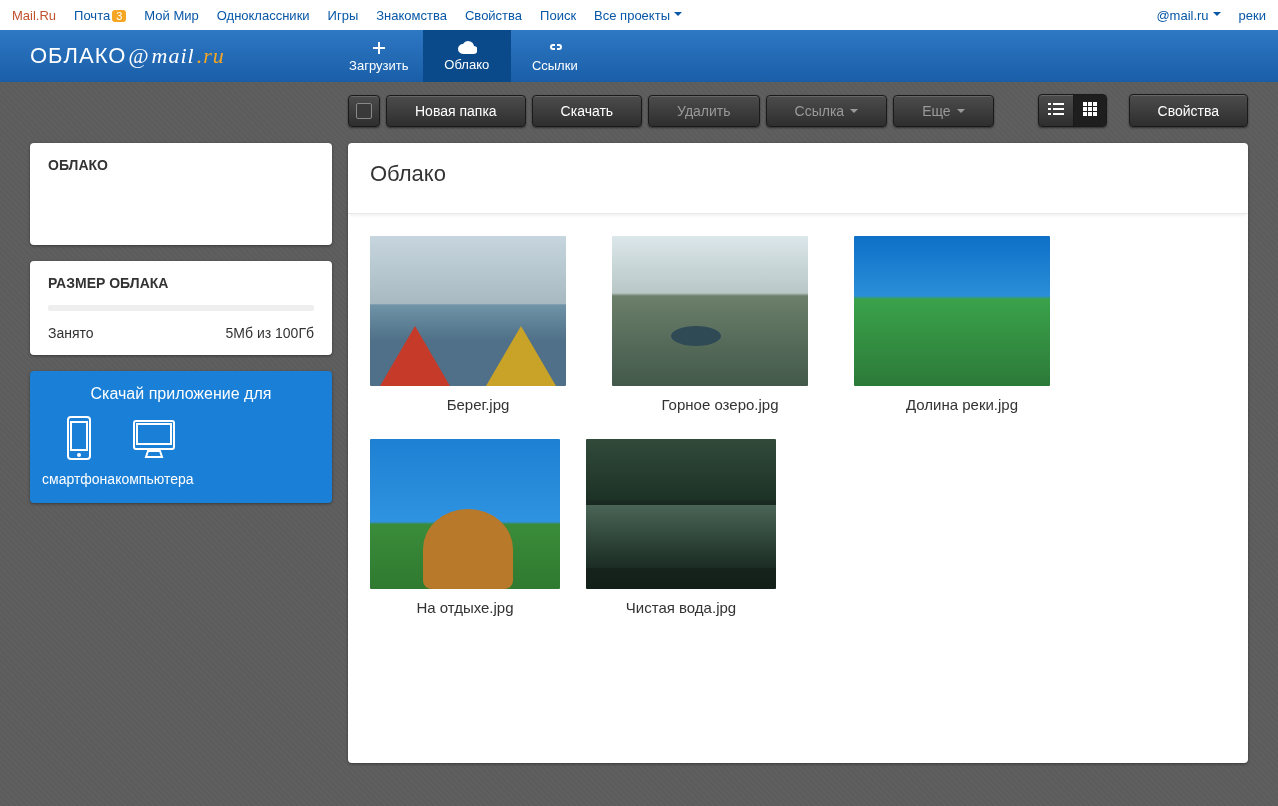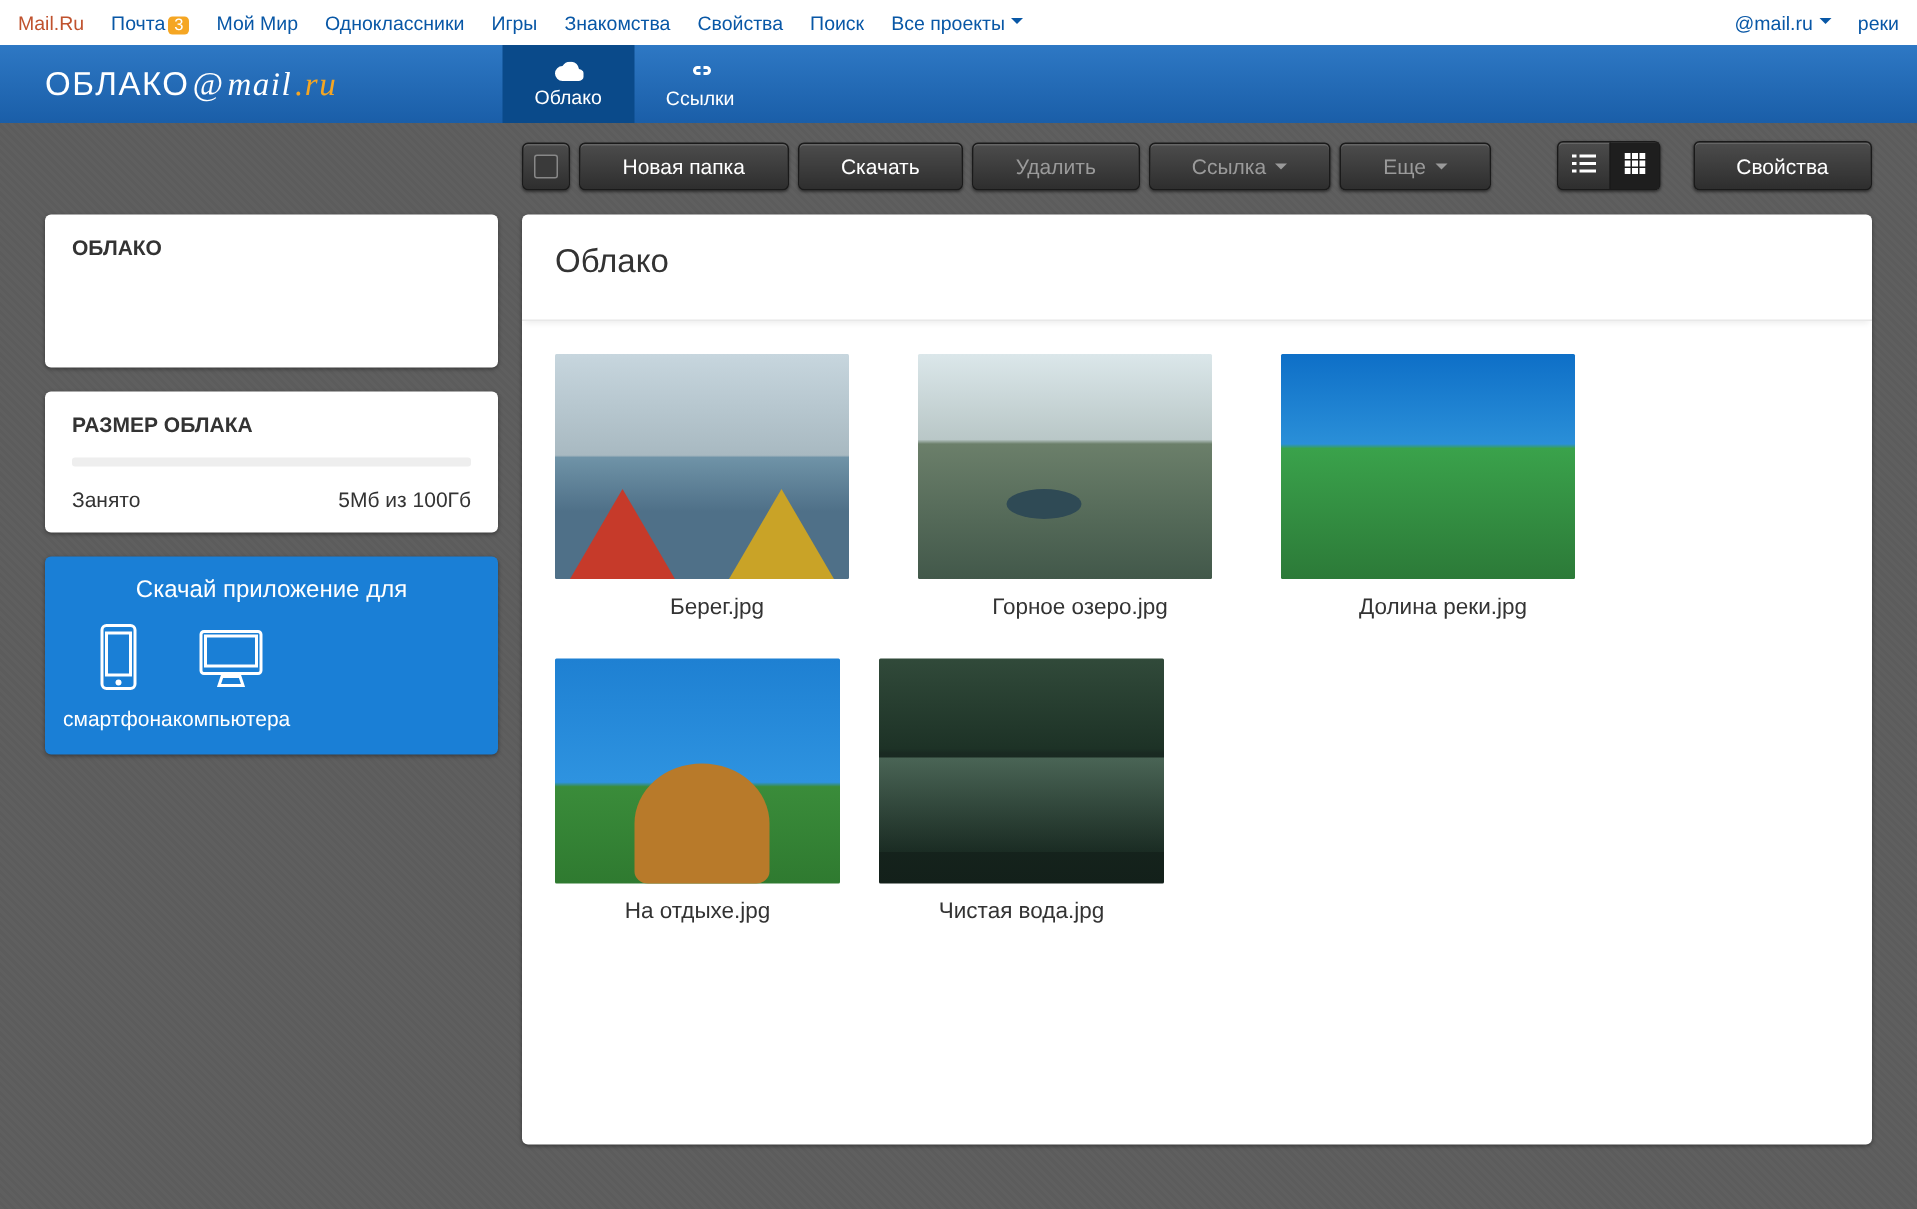--- a/index.html
+++ b/index.html
@@ -108,20 +108,26 @@
 </div>
 
 <div class="app-header">
   <div class="logo-text">
     <span class="obl">ОБЛАКО</span>
     <span class="mail">@</span>
     <span class="mail">mail</span>
     <span class="mail ru">.ru</span>
   </div>
   <div class="app-nav">
+    <div class="app-nav-item">
+      <svg width="16" height="16" viewBox="0 0 16 16">
+          <path d="M7 2h2v5h5v2H9v5H7V9H2V7h5z" fill="#fff"></path>
+        </svg>
+      <span>Загрузить</span>
+    </div>
     <div class="app-nav-item active">
       <svg width="20" height="14" viewBox="0 0 20 14">
           <path d="M6 13a5 5 0 010-10 6 6 0 0111 2 4 4 0 01-1 8H6z" fill="#fff"></path>
         </svg>
       <span>Облако</span>
     </div>
     <div class="app-nav-item">
       <svg width="16" height="16" viewBox="0 0 16 16">
           <path d="M6 10a3 3 0 010-6h2v2H6a1 1 0 000 2h2v2H6zm4-6h2a3 3 0 010 6h-2V8h2a1 1 0 000-2h-2V4z" fill="#fff"></path>
         </svg>

